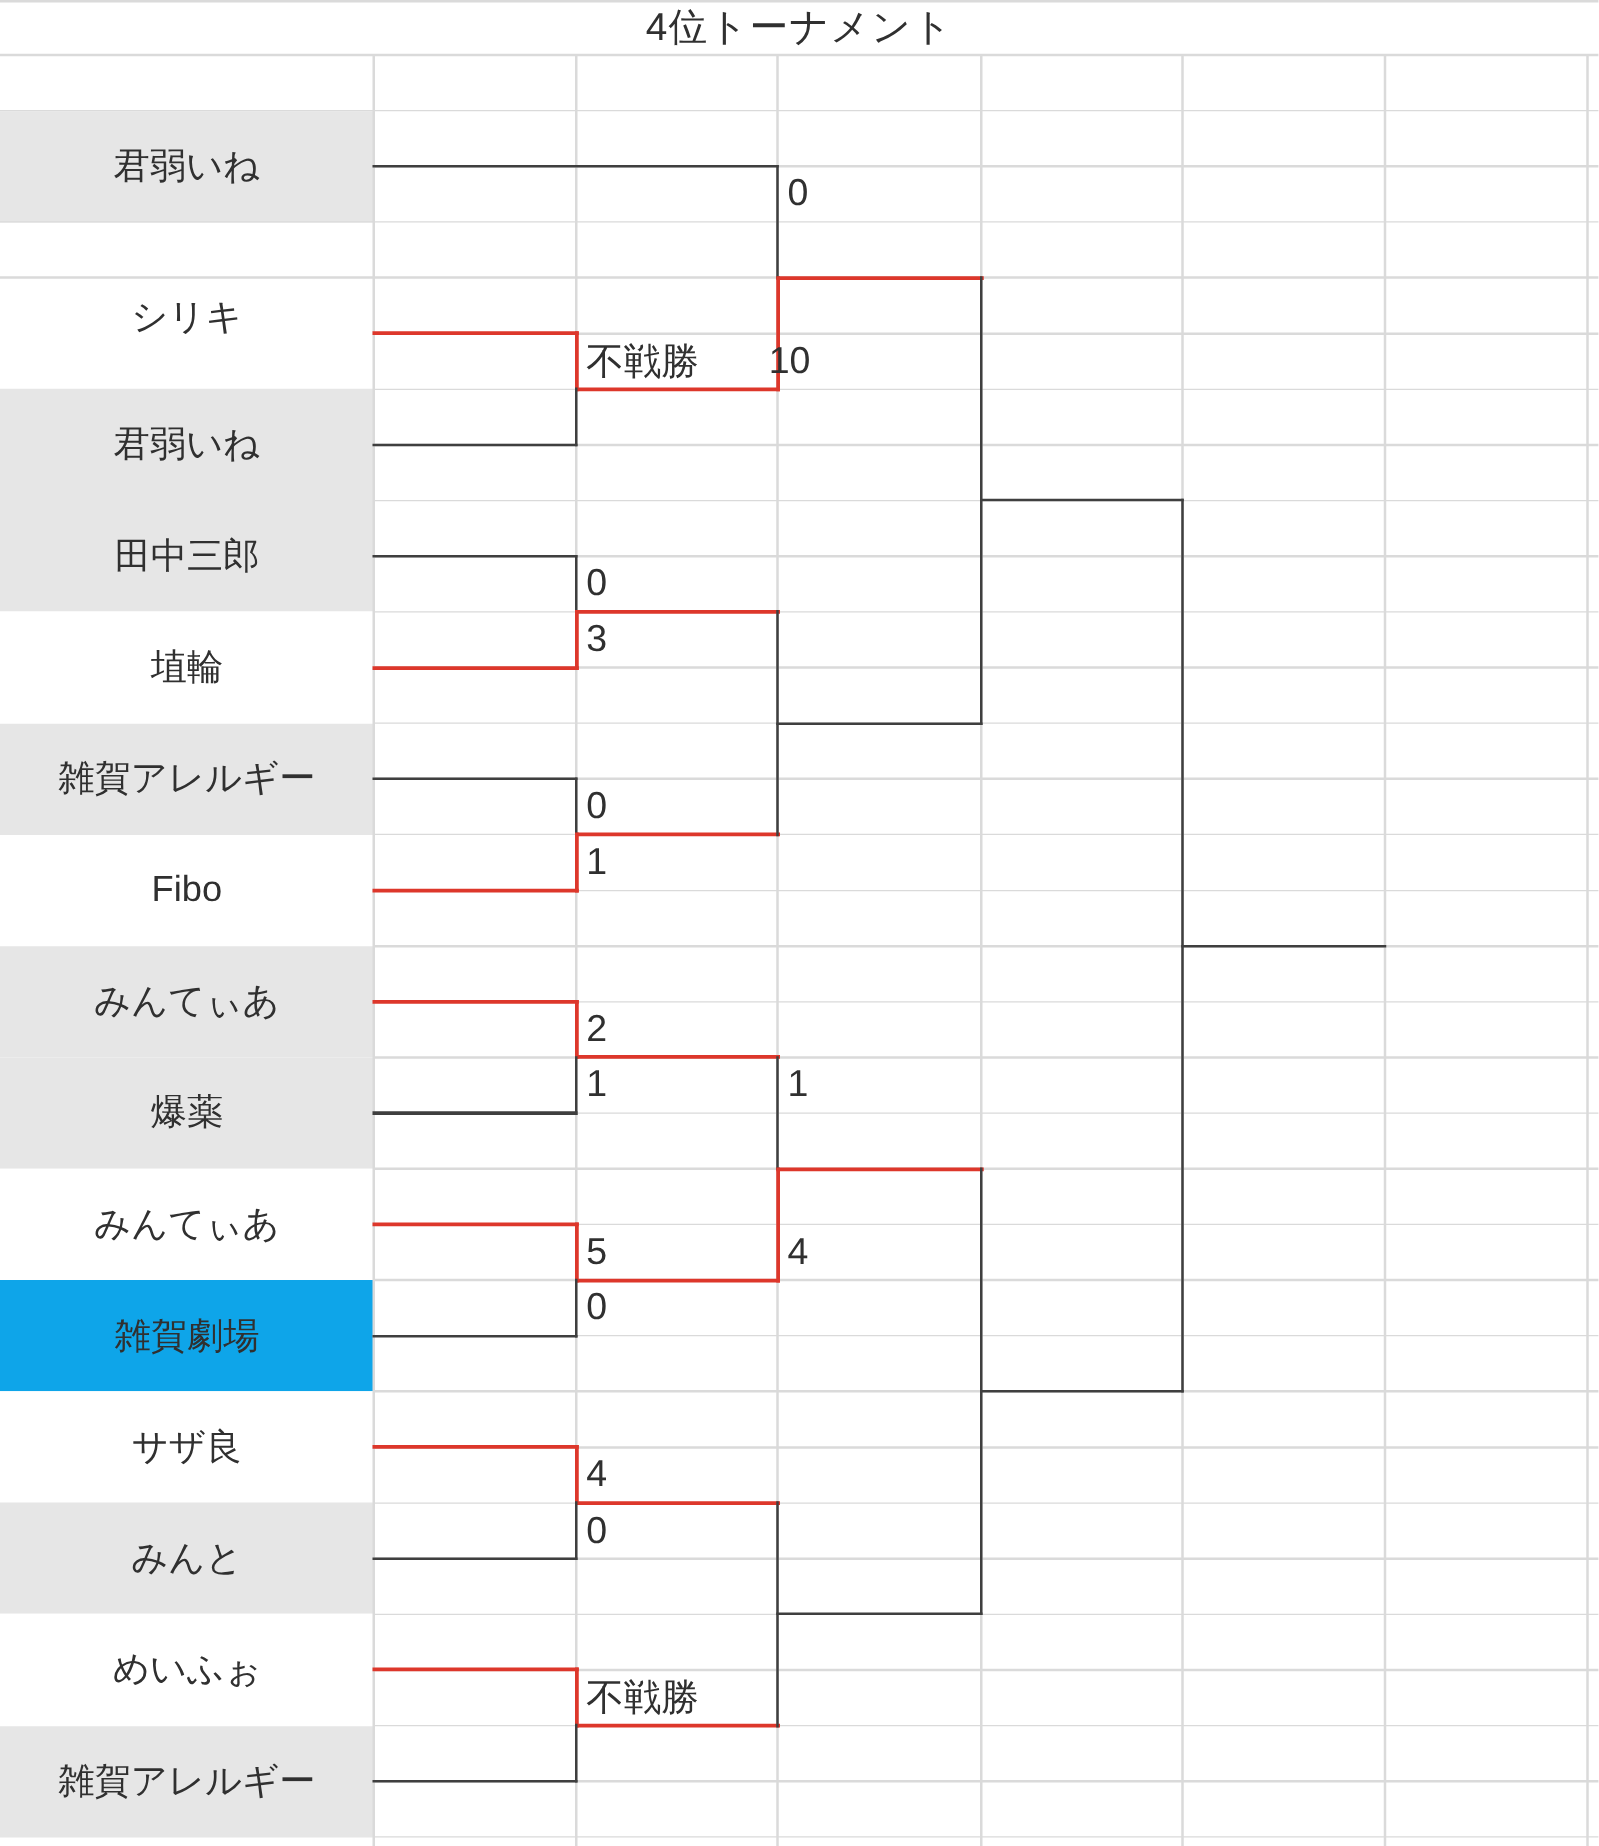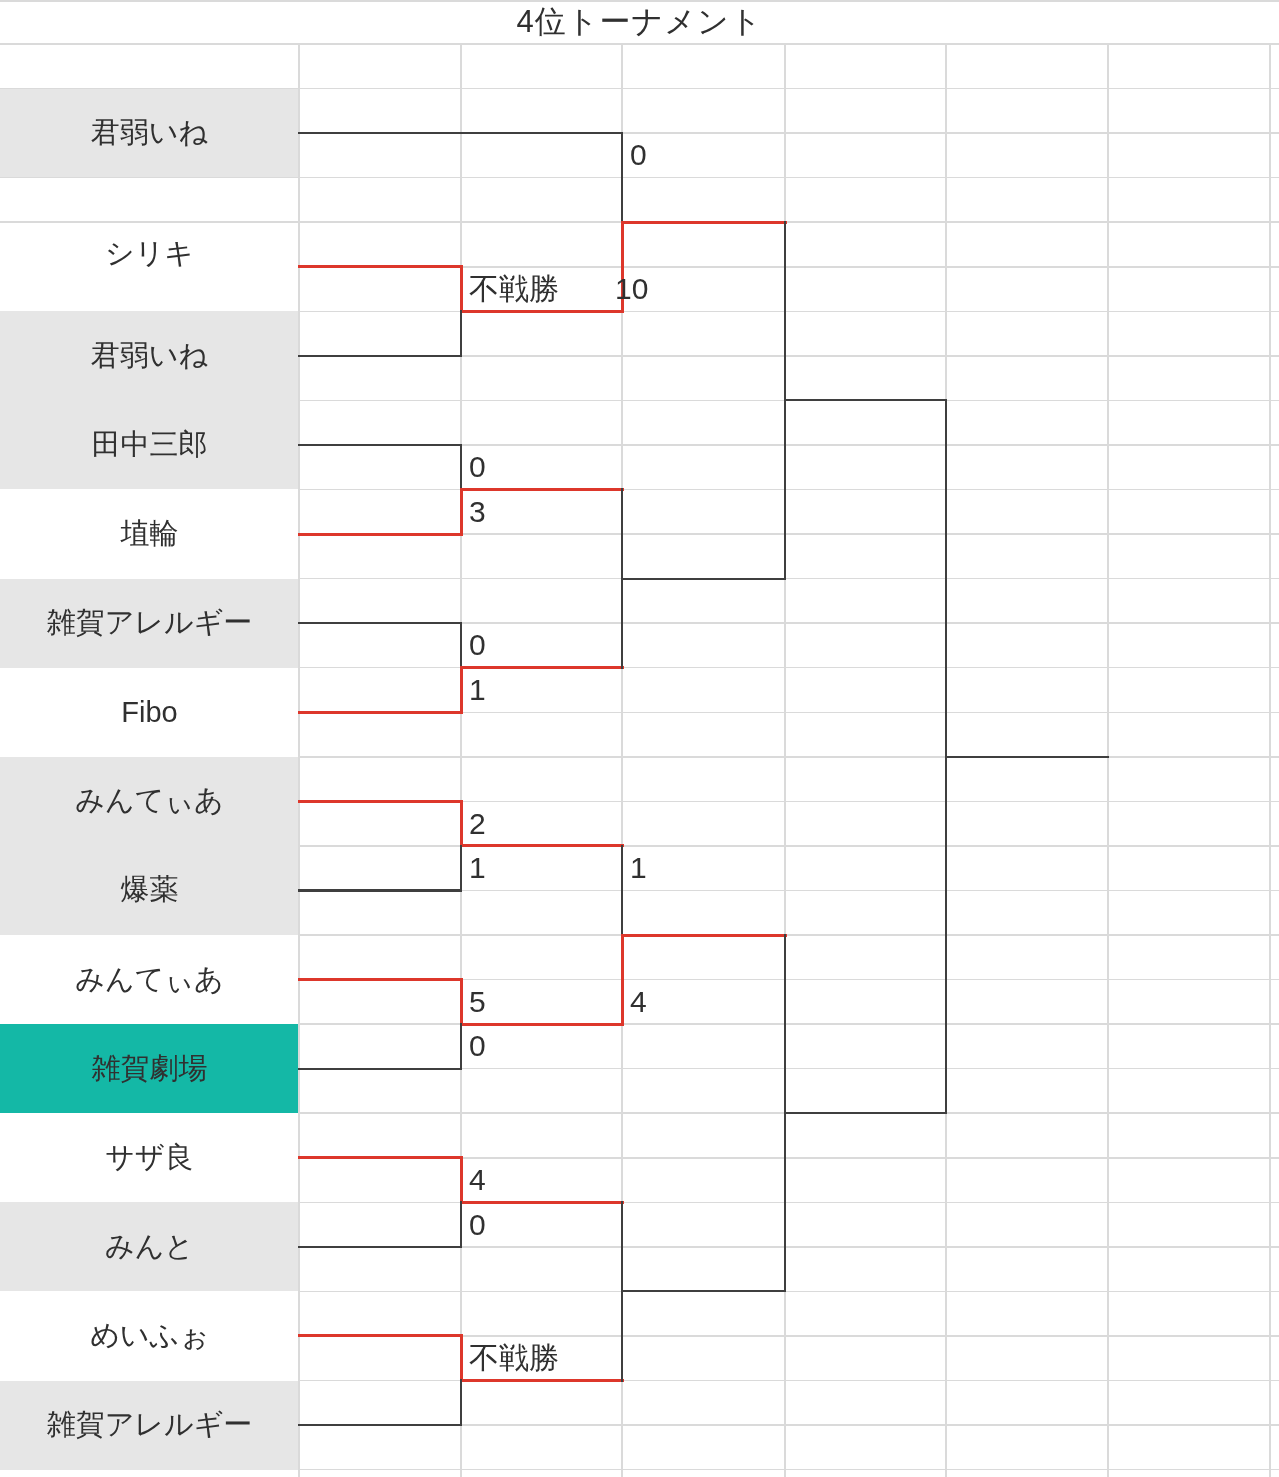--- a/index.html
+++ b/index.html
@@ -23,21 +23,21 @@
       <div class="band" style="top: 88.55px; height: 89.1px; background: rgb(230, 230, 230);">君弱いね</div>
       <div class="band" style="top: 222.2px; height: 64px; background: rgb(255, 255, 255);">シリキ</div>
       <div class="band" style="top: 311.3px; height: 89.1px; background: rgb(230, 230, 230);">君弱いね</div>
       <div class="band" style="top: 400.4px; height: 89.1px; background: rgb(230, 230, 230);">田中三郎</div>
       <div class="band" style="top: 489.5px; height: 89.1px; background: rgb(255, 255, 255);">埴輪</div>
       <div class="band" style="top: 578.6px; height: 89.1px; background: rgb(230, 230, 230);">雑賀アレルギー</div>
       <div class="band" style="top: 667.7px; height: 89.1px; background: rgb(255, 255, 255);">Fibo</div>
       <div class="band" style="top: 756.8px; height: 89.1px; background: rgb(230, 230, 230);">みんてぃあ</div>
       <div class="band" style="top: 845.9px; height: 89.1px; background: rgb(230, 230, 230);">爆薬</div>
       <div class="band" style="top: 935px; height: 89.1px; background: rgb(255, 255, 255);">みんてぃあ</div>
-      <div class="band" style="top: 1024.1px; height: 89.1px; background: #14b8a6;">雑賀劇場</div>
+      <div class="band" style="top: 1024.1px; height: 89.1px; background: #0ea5e9;">雑賀劇場</div>
       <div class="band" style="top: 1113.2px; height: 89.1px; background: rgb(255, 255, 255);">サザ良</div>
       <div class="band" style="top: 1202.3px; height: 89.1px; background: rgb(230, 230, 230);">みんと</div>
       <div class="band" style="top: 1291.4px; height: 89.1px; background: rgb(255, 255, 255);">めいふぉ</div>
       <div class="band" style="top: 1380.5px; height: 89.1px; background: rgb(230, 230, 230); font-family: Liberation Mono, monospace;">雑賀アレルギー</div>
     </div>
   <div id="grid-layer">
       <div class="gridh" style="left: 0px; width: 1279px; top: 0.25px; height: 1.5px;"></div>
       <div class="gridh" style="left: 0px; width: 1279px; top: 43.25px; height: 1.5px;"></div>
       <div class="gridh" style="left: 299px; width: 980px; top: 87.8px; height: 1.5px;"></div>
       <div class="gridh" style="left: 299px; width: 980px; top: 132.35px; height: 1.5px;"></div>

